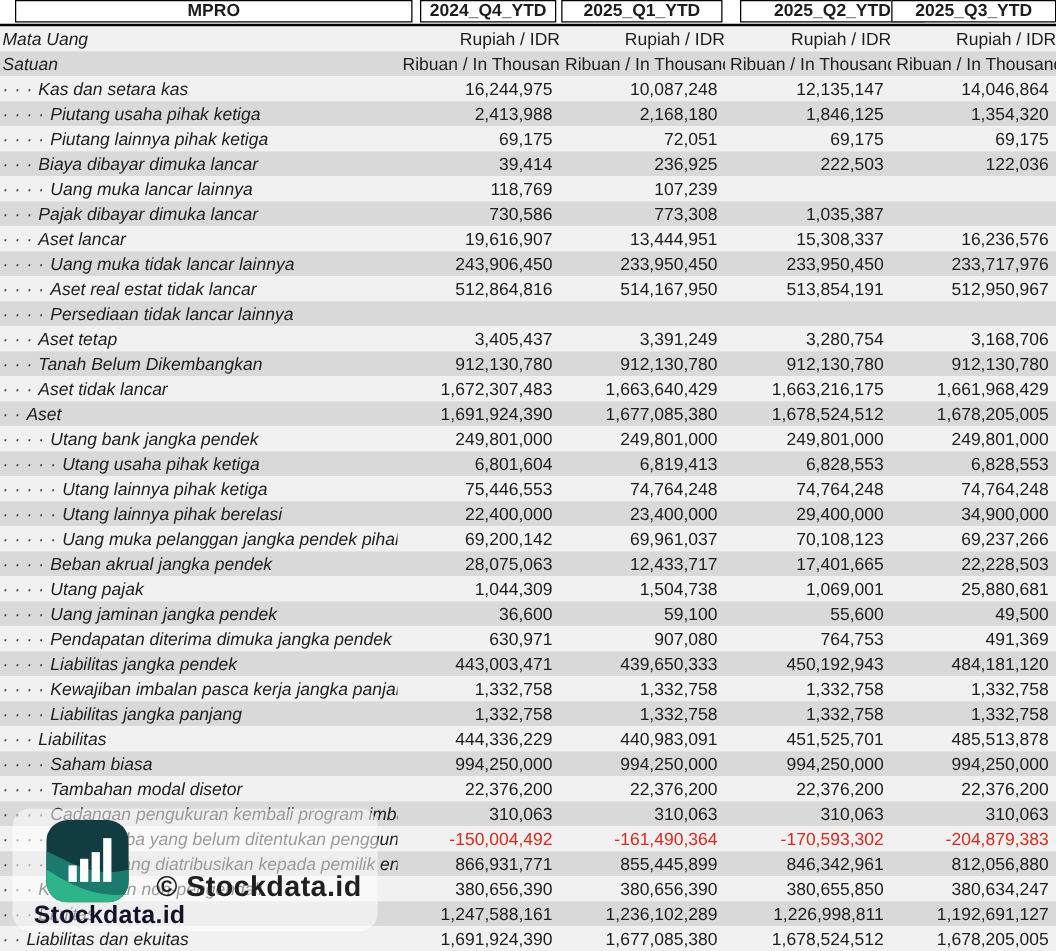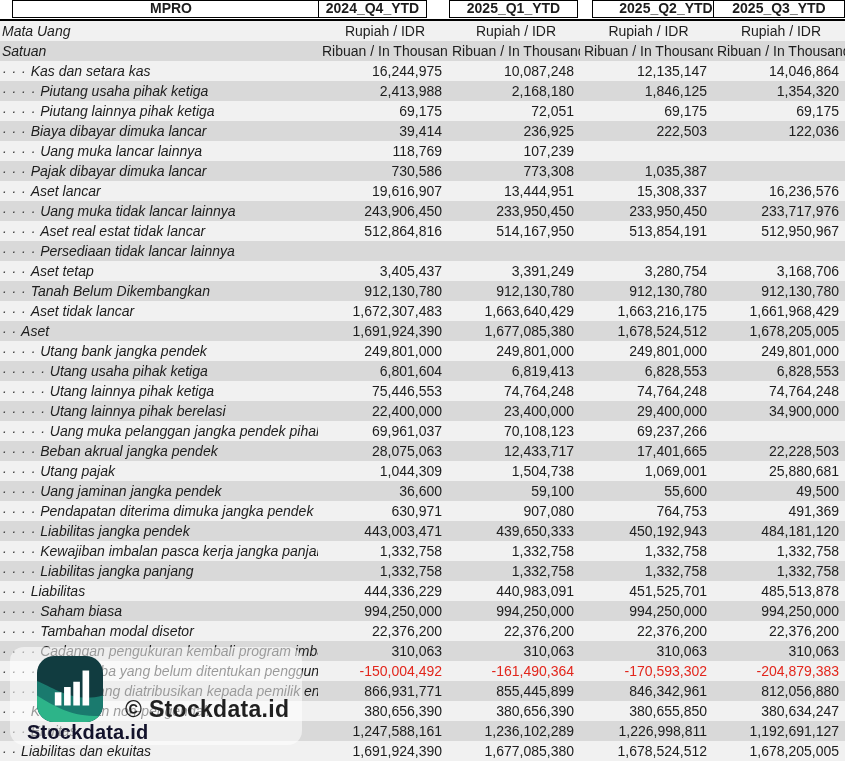--- a/index.html
+++ b/index.html
@@ -25,21 +25,21 @@
   .row{
     display:grid;
     grid-template-columns:318px 130px 132px 133px 132px;
     height:20px;line-height:20px;white-space:nowrap;
   }
   .row.light{background:#f1f1f1;}
   .row.dark{background:#d9d9d9;}
   .cell-label{padding-left:2px;overflow:hidden;font-style:italic;}
   .cell-label .dots{color:#3c3c3c;letter-spacing:0.5px;}
   .cell-val{text-align:right;padding-right:6px;overflow:hidden;}
-  .cell-val.left{text-align:center;padding-right:0;padding-left:4px;}
+  .cell-val.left{text-align:right;padding-right:0;padding-left:4px;}
   .cell-val.neg{color:#e2261c;}
   
   .wm-bg{
     position:absolute;left:10px;top:647px;width:292px;height:98px;
     background:rgba(255,255,255,0.55);border-radius:14px;pointer-events:none;
   }
   .wm-logo{position:absolute;left:36px;top:656px;width:68px;height:66px;}
   .wm-copy{
     position:absolute;left:125px;top:684px;
     font-size:23px;font-weight:bold;color:#1f1f1f;letter-spacing:0.3px;margin-top:12px;
@@ -49,21 +49,21 @@
     font-size:20px;font-weight:bold;color:#12122b;letter-spacing:0.2px;
   }
 </style>
 </head>
 <body>
 
 <div class="sheet">
 
   <div class="header-row">
     <div class="hcell" style="left:12px;width:318px;">MPRO</div>
-    <div class="hcell" style="left:318px;width:109px;">2024_Q4_YTD</div>
+    <div class="hcell" style="left:336px;width:109px;">2024_Q4_YTD</div>
     <div class="hcell" style="left:449px;width:129px;">2025_Q1_YTD</div>
     <div class="hcell" style="left:592px;width:148px;">2025_Q2_YTD</div>
     <div class="hcell" style="left:713px;width:132px;">2025_Q3_YTD</div>
   </div>
 
   <div id="rows-container">
       <div class="row light">
         <div class="cell-label"><span>Mata Uang</span></div>
         <div class="cell-val left">Rupiah / IDR</div>
         <div class="cell-val left">Rupiah / IDR</div>
@@ -197,20 +197,21 @@
       </div>
       <div class="row dark">
         <div class="cell-label"><span class="dots">· · · · · </span><span>Utang lainnya pihak berelasi</span></div>
         <div class="cell-val">22,400,000</div>
         <div class="cell-val">23,400,000</div>
         <div class="cell-val">29,400,000</div>
         <div class="cell-val">34,900,000</div>
       </div>
       <div class="row light">
         <div class="cell-label"><span class="dots">· · · · · </span><span>Uang muka pelanggan jangka pendek pihak ketiga</span></div>
+        <div class="cell-val">69,200,142</div>
         <div class="cell-val">69,961,037</div>
         <div class="cell-val">70,108,123</div>
         <div class="cell-val">69,237,266</div>
       </div>
       <div class="row dark">
         <div class="cell-label"><span class="dots">· · · · </span><span>Beban akrual jangka pendek</span></div>
         <div class="cell-val">28,075,063</div>
         <div class="cell-val">12,433,717</div>
         <div class="cell-val">17,401,665</div>
         <div class="cell-val">22,228,503</div>

